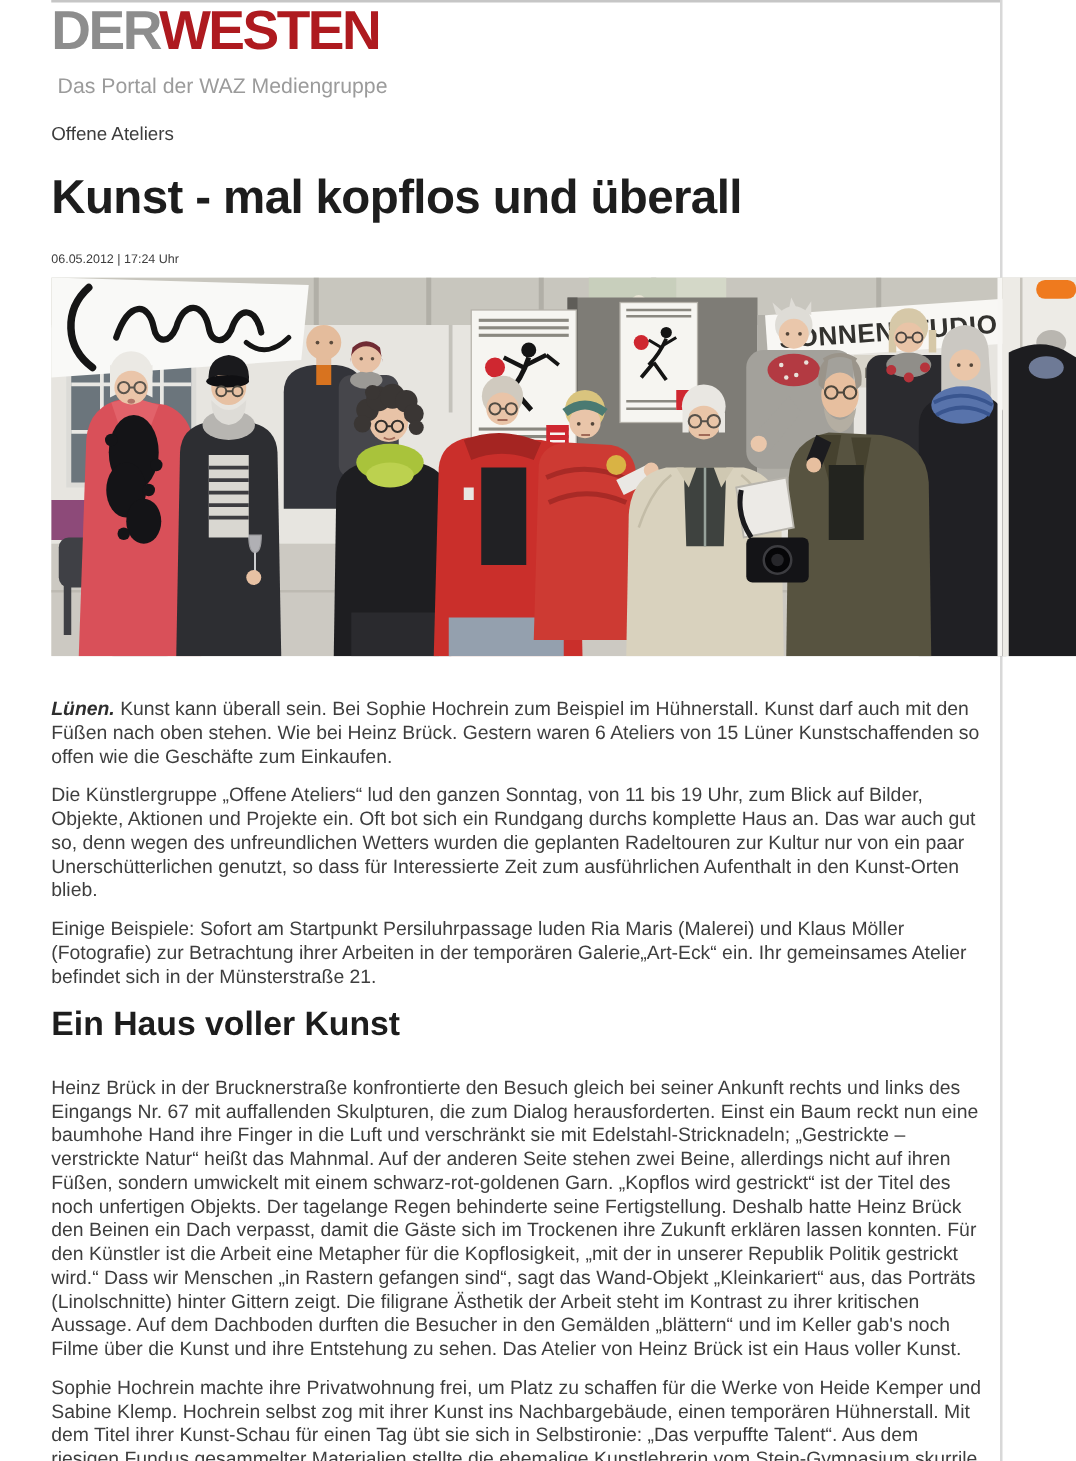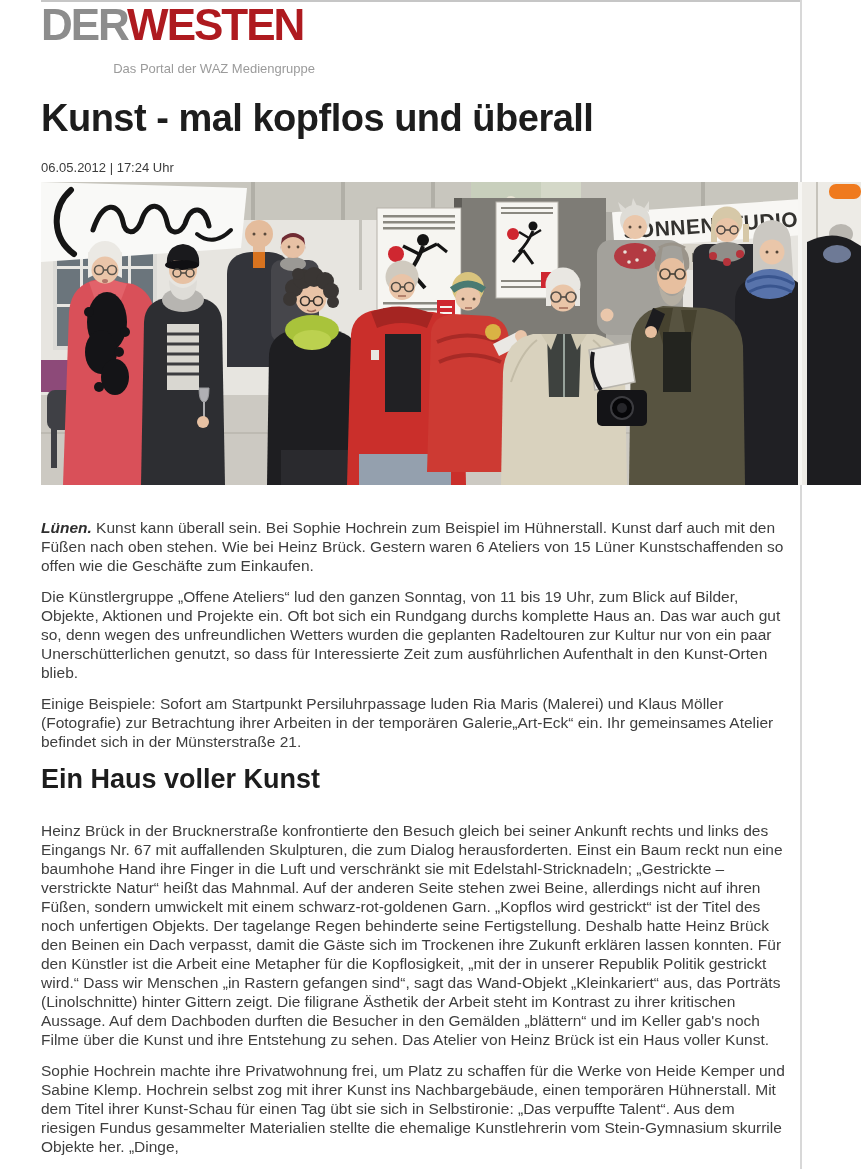--- a/index.html
+++ b/index.html
@@ -7,24 +7,24 @@
     width:861px;height:1169px;overflow:hidden;position:relative;
     background:#ffffff;font-family:"Liberation Sans",sans-serif;
   }
   .top-rule{position:absolute;left:41px;top:0;width:760px;height:2px;background:#c6c6c6;}
   .v-rule{position:absolute;left:800px;top:0;width:2px;height:1169px;background:#d8d8d8;}
   .content{position:relative;margin-left:41px;width:750px;}
   .logo{margin-top:3px;line-height:44px;white-space:nowrap;}
   .logo-text{font-size:44px;font-weight:bold;letter-spacing:-2px;}
   .logo-der{color:#8d8d8d;text-align:right;}
   .logo-westen{color:#ae1a1f;}
-  .tagline{width:274px;text-align:right;font-size:13px;color:#9b9b9b;margin-top:4px;line-height:15px;}
+  .tagline{width:274px;text-align:center;font-size:17px;color:#9b9b9b;margin-top:4px;line-height:15px;}
   .kicker{margin-top:23px;font-size:15px;color:#3c3c3c;line-height:17px;}
   h1{margin:22px 0 0 0;font-size:38px;line-height:40px;font-weight:bold;color:#1d1d1d;letter-spacing:-0.5px;}
-  .dateblock{margin-top:21px;font-size:13px;color:#3c3c3c;line-height:17px;}
+  .dateblock{margin-top:21px;font-size:10px;color:#3c3c3c;line-height:17px;}
   .timestamp{padding-left:4px;}
   .photo{margin-top:6px;width:820px;height:303px;position:relative;display:block;}
   .photo svg{display:block;}
   p{font-size:15.5px;line-height:19px;color:#3e3e3e;margin:0 0 12px 0;}
   p.lead{margin-top:33px;}
   p.lead b{color:#2e2e2e;font-style:italic;}
   h2{margin:8px 0 26px 0;font-size:27px;line-height:32px;font-weight:bold;color:#1d1d1d;}
 </style>
 </head>
 <body>
@@ -32,20 +32,21 @@
 <div class="top-rule"></div>
 <div class="v-rule"></div>
 
 <div class="content">
 
   <div class="logo">
     <span class="logo-text logo-der">DER</span><span class="logo-text logo-westen">WESTEN</span>
   </div>
   <div class="tagline">Das Portal der WAZ Mediengruppe</div>
 
+  <div class="kicker">Offene Ateliers</div>
 
   <h1>Kunst - mal kopflos und überall</h1>
 
   <div class="dateblock">
     <div>06.05.2012 | 17:24 Uhr</div>
   </div>
 
   <div class="photo">
     <svg width="820" height="303" viewBox="0 0 820 303" xmlns="http://www.w3.org/2000/svg">
 

